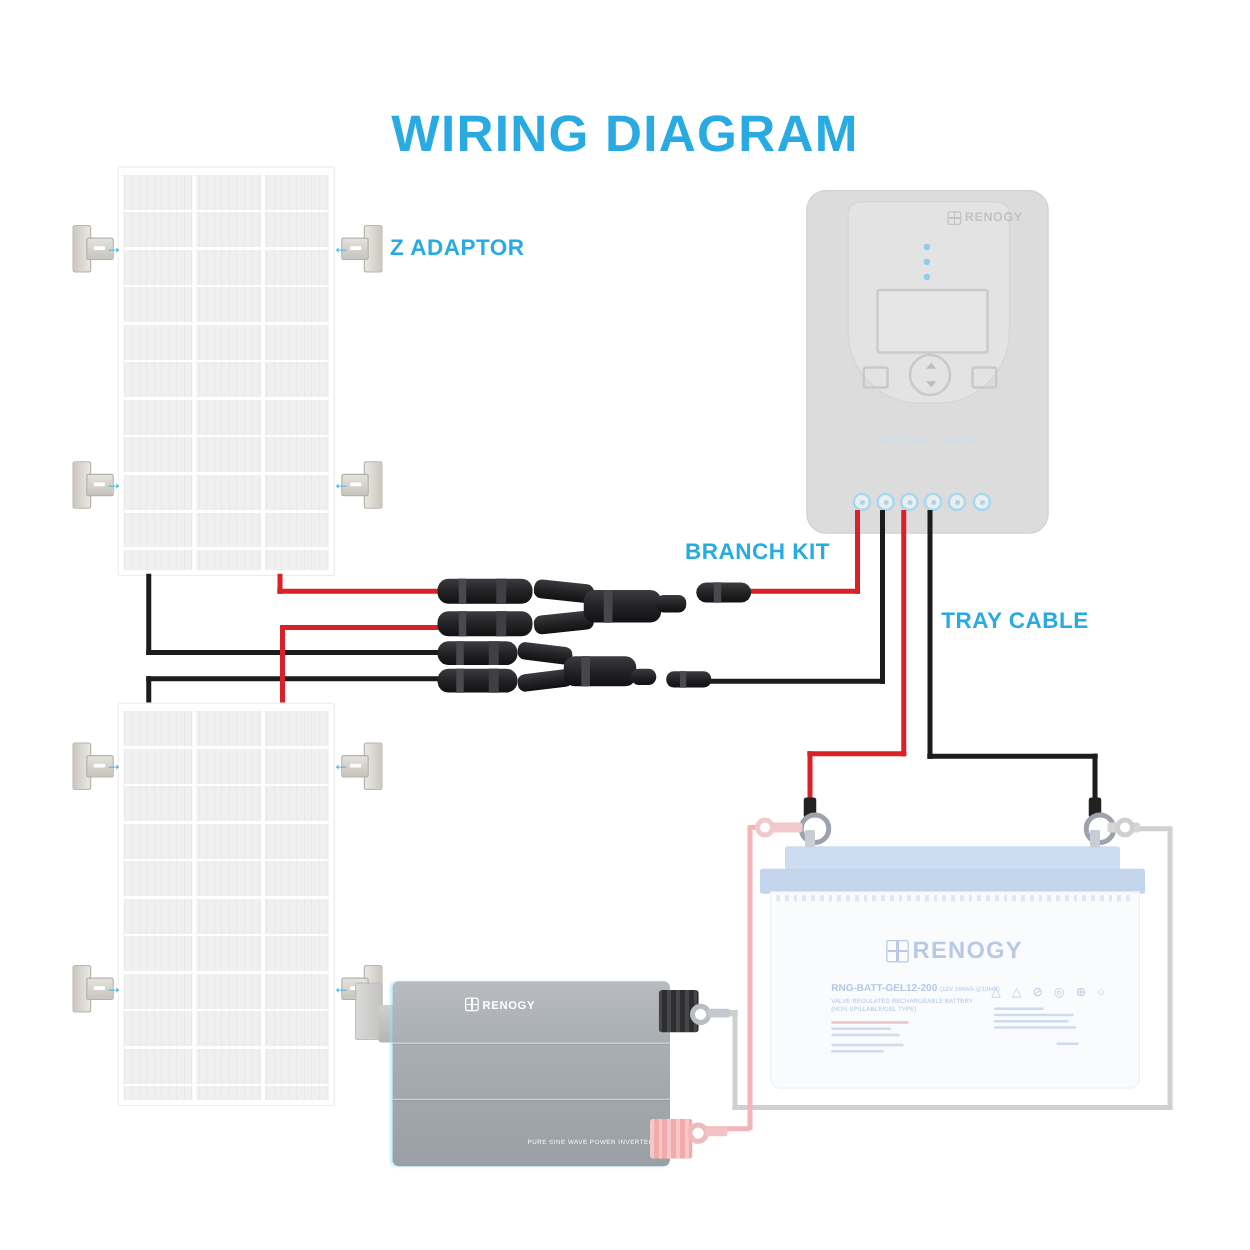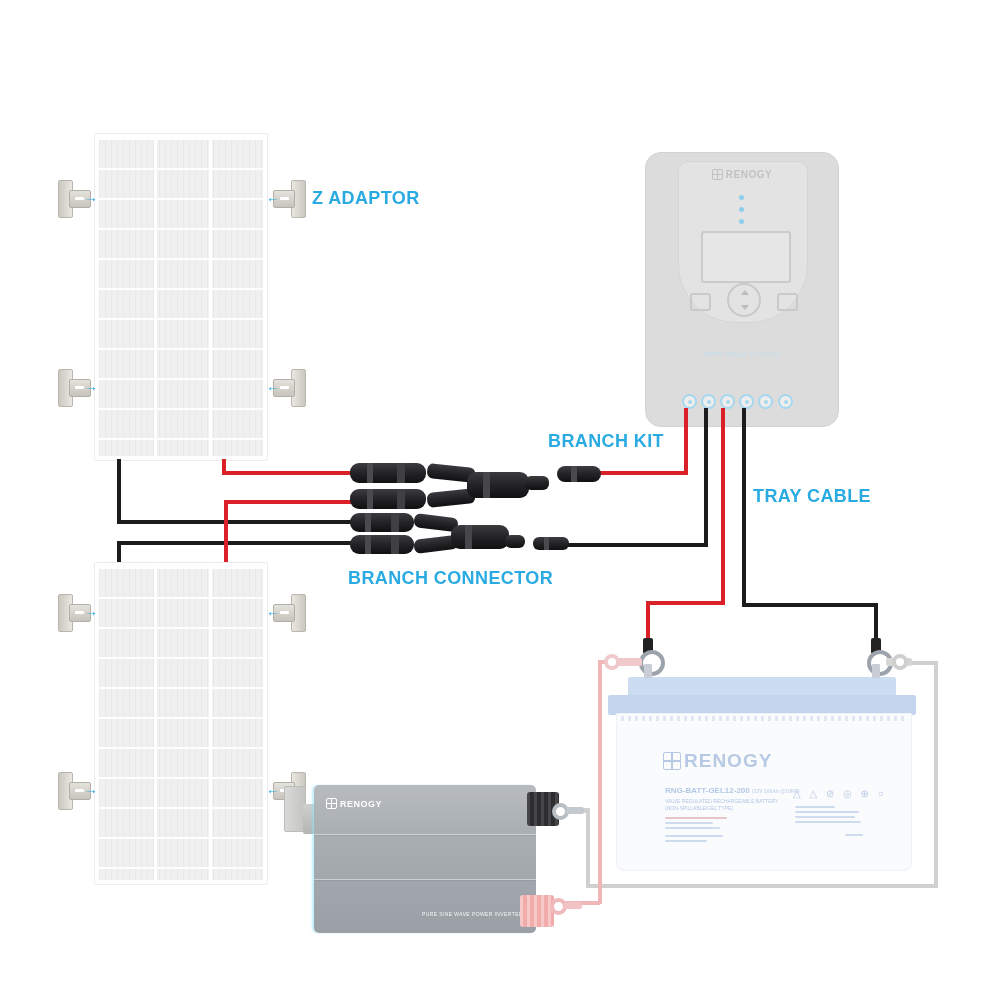--- a/index.html
+++ b/index.html
@@ -29,21 +29,21 @@
     background:linear-gradient(180deg,#e4e2dc,#c7c4bd);border:1px solid #b2afa7;border-radius:2px;}
   .bracket .slot{position:absolute;left:17px;top:17px;width:9px;height:3px;background:#fff;border-radius:1px;}
   .bracket.flip{transform:scaleX(-1);}
   .bracket-arrow{position:absolute;color:#29ABE2;font-weight:bold;font-size:14px;line-height:14px;}
 
   
   .controller{position:absolute;left:645px;top:152px;width:192px;height:273px;
     background:#dcdcdc;border:1px solid #d2d2d2;border-radius:16px;}
   .ctrl-face{position:absolute;left:32px;top:8px;width:128px;height:160px;
     background:#e3e3e3;border:1px solid #d5d5d5;border-radius:10px 10px 58px 58px;}
-  .rg-logo{position:absolute;display:flex;align-items:center;gap:3px;font-weight:bold;}
+  .rg-logo{position:absolute;display:flex;align-items:center;gap:3px;font-weight:bold;padding-left:46px;}
   .rg-grid{border:1.5px solid currentColor;border-radius:2px;
     background-image:linear-gradient(90deg,transparent 0 44%,currentColor 44% 56%,transparent 56%),
                      linear-gradient(180deg,transparent 0 44%,currentColor 44% 56%,transparent 56%);}
   .led{position:absolute;background:#8ccfec;border-radius:50%;}
   .lcd{position:absolute;left:55px;top:78px;width:86px;height:48px;background:#e6e6e6;
        border:2px solid #cacaca;border-radius:3px;}
   .btn-sq{position:absolute;width:17px;height:14px;border:2px solid #c9c9c9;border-radius:3px;}
   .btn-pad{position:absolute;left:81px;top:130px;width:30px;height:30px;border:2px solid #c9c9c9;border-radius:50%;}
   .pad-tri-up{position:absolute;left:12px;top:5px;width:0;height:0;border-left:4px solid transparent;
        border-right:4px solid transparent;border-bottom:5px solid #bdbdbd;}
@@ -88,20 +88,21 @@
   .lug-stem{position:absolute;border-radius:2px;}
 
   .bolt{position:absolute;width:8px;height:14px;background:#c9ced6;border-radius:1px;}
   .ring-metal{position:absolute;width:18px;height:18px;border:4px solid #9da3ad;border-radius:50%;background:#fff;}
 </style>
 </head>
 <body>
 
 <div id="canvas">
 
+  <div class="title">WIRING DIAGRAM</div>
 
   <div class="solar-panel" style="left:94px;top:133px;width:174px;height:328px;">
     <div class="panel-cells"></div>
     <div class="panel-divider" style="left:60px;"></div>
     <div class="panel-divider" style="left:115px;"></div>
   </div>
 
   <div class="solar-panel" style="left:94px;top:562px;width:174px;height:323px;">
     <div class="panel-cells"></div>
     <div class="panel-divider" style="left:60px;"></div>
@@ -315,15 +316,14 @@
       <rect x="120" y="70" width="7" height="24" fill="#47474b"></rect>
       <rect x="160" y="80" width="20" height="13" rx="6" fill="url(#mc4)"></rect>
     </g>
     <rect x="188" y="82" width="36" height="13" rx="6" fill="url(#mc4)"></rect>
     <rect x="199" y="82" width="5" height="13" fill="#4a4a4e"></rect>
   </svg>
 
   <div class="callout" style="left:312px;top:188px;">Z ADAPTOR</div>
   <div class="callout" style="left:548px;top:431px;">BRANCH KIT</div>
   <div class="callout" style="left:753px;top:486px;">TRAY CABLE</div>
-  <div class="callout" style="left:348px;top:568px;">BRANCH CONNECTOR</div>
 
 </div>
 
 </body></html>

